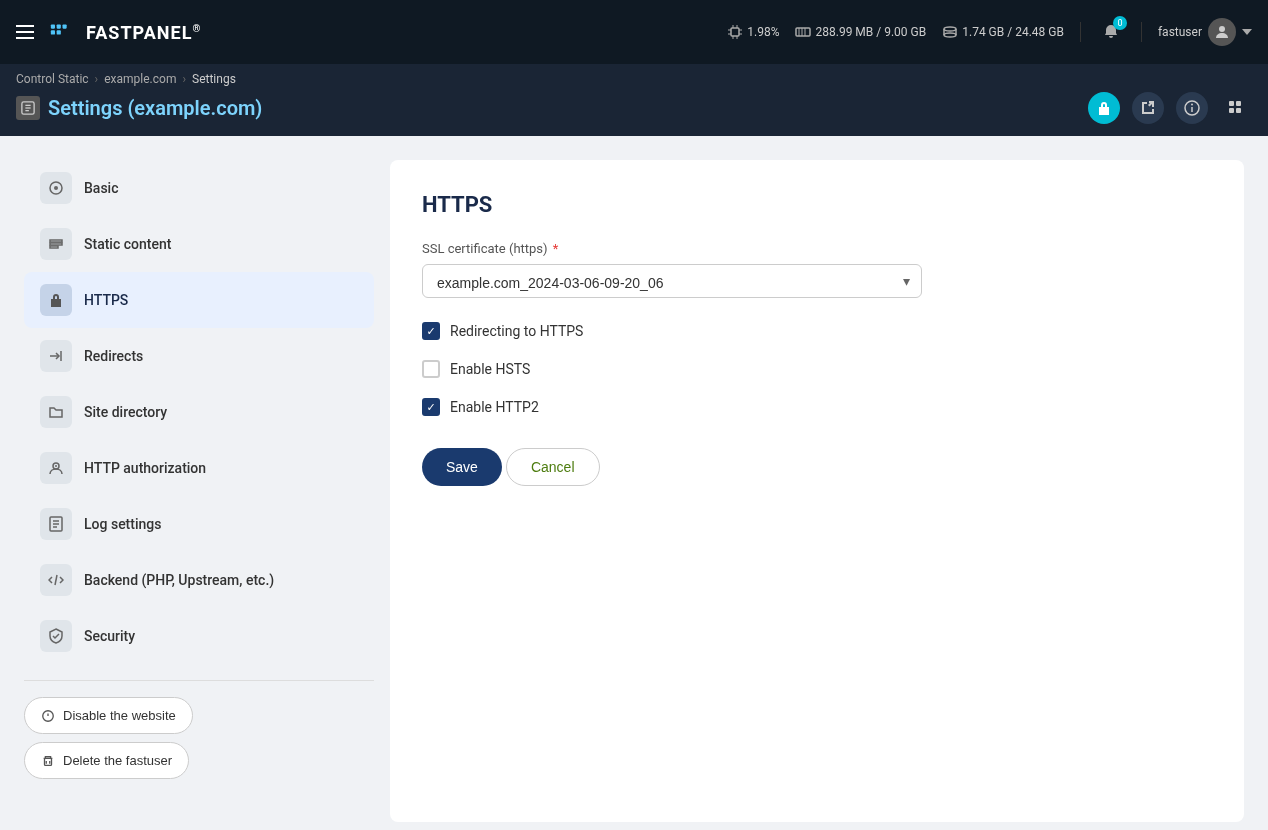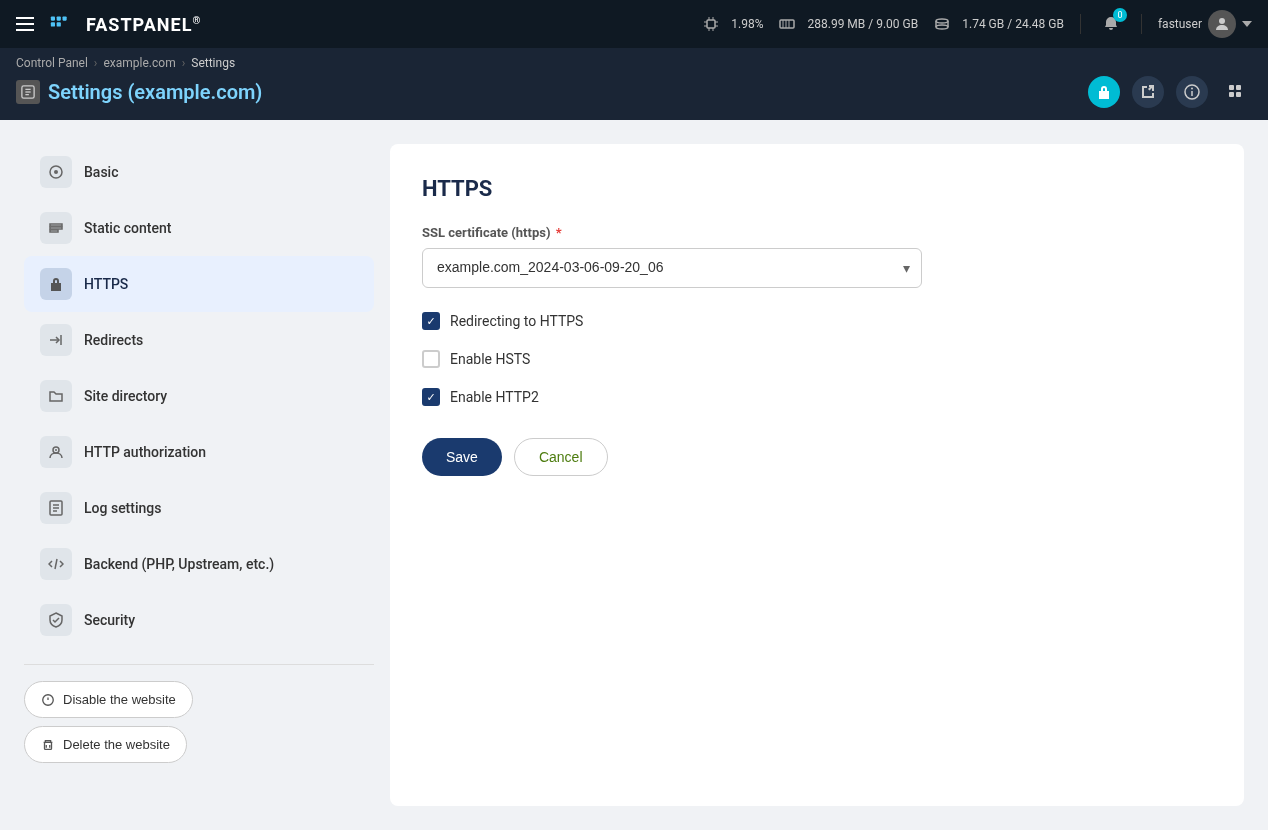--- a/index.html
+++ b/index.html
@@ -2,21 +2,21 @@
 <html><head>
   <meta charset="utf-8">
   <style>
     * { box-sizing: border-box; margin: 0; padding: 0; }
     body { font-family: -apple-system, BlinkMacSystemFont, 'Segoe UI', Roboto, sans-serif; background: #f0f2f5; color: #333; font-size: 14px; }
 
     
     .navbar {
       background: #0f1923;
       color: #fff;
-      height: 48px;
+      height: 64px;
       display: flex;
       align-items: center;
       padding: 0 16px;
       gap: 12px;
     }
     .navbar-logo {
       display: flex;
       align-items: center;
       gap: 8px;
       flex: 1;
@@ -26,21 +26,21 @@
     .logo-text { color: #fff; font-size: 18px; font-weight: 700; letter-spacing: 1px; }
     .logo-reg { font-size: 10px; vertical-align: super; }
 
     .navbar-stats {
       display: flex;
       align-items: center;
       gap: 16px;
       font-size: 12px;
       color: #ccc;
     }
-    .stat-item { display: flex; align-items: center; gap: 12px; }
+    .stat-item { display: flex; align-items: center; gap: 4px; }
 
     .navbar-notification {
       position: relative;
       width: 28px;
       height: 28px;
       display: flex;
       align-items: center;
       justify-content: center;
       cursor: pointer;
     }
@@ -191,33 +191,33 @@
       font-size: 22px;
       font-weight: 700;
       color: #1a2a4a;
       margin-bottom: 24px;
     }
 
     .form-group { margin-bottom: 24px; }
     .form-label {
       display: block;
       font-size: 13px;
-      font-weight: 700;
+      font-weight: 400;
       color: #555;
       margin-bottom: 8px;
     }
     .form-label .required { color: #e53935; margin-left: 2px; }
 
     .select-wrapper {
       position: relative;
       width: 500px;
     }
     .form-select {
       width: 100%;
-      padding: 10px 40px 12px 14px;
+      padding: 10px 40px 6px 14px;
       border: 1px solid #ccc;
       border-radius: 6px;
       font-size: 14px;
       appearance: none;
       background: #fff;
       cursor: pointer;
       color: #333;
     }
     .select-arrow {
       position: absolute;
@@ -250,21 +250,21 @@
       border-color: #1a3a6e;
     }
     .checkbox-custom.checked::after {
       content: '✓';
       color: #fff;
       font-size: 11px;
       line-height: 1;
     }
     .checkbox-label { font-size: 14px; color: #333; }
 
-    .form-actions { display: flex; gap: 12px; margin-top: 32px; }
+    .form-actions { display: flex; gap: 4px; margin-top: 32px; }
     .btn-save {
       background: #1a3a6e;
       color: #fff;
       border: none;
       padding: 10px 24px;
       border-radius: 20px;
       font-size: 14px;
       font-weight: 500;
       cursor: pointer;
     }
@@ -354,21 +354,21 @@
       </div>
       <svg viewBox="0 0 10 6" class="icon-svg" style="fill:#aaa;width:10px;height:6px">
           <path d="M0 0l5 6 5-6z"></path>
         </svg>
     </div>
   </div>
 </nav>
 
 <div class="breadcrumb-bar">
   <div class="breadcrumb">
-    <a href="#">Control Panel</a>
+    <a href="#">Control Static</a>
     <span class="sep">›</span>
     <a href="#">example.com</a>
     <span class="sep">›</span>
     <span class="current">Settings</span>
   </div>
   <div class="page-title-row">
     <div class="page-title">
       <div class="page-title-icon">
         <svg viewBox="0 0 16 16" style="fill:#ccc;width:14px;height:14px">
             <rect x="1" y="1" width="14" height="14" rx="2" fill="none" stroke="#ccc" stroke-width="1.5"></rect>
@@ -518,21 +518,21 @@
     </button>
 
     <button class="sidebar-action-btn">
       <svg viewBox="0 0 16 16" style="width:14px;height:14px;fill:none;stroke:#555;stroke-width:1.5">
           <polyline points="3,5 13,5"></polyline>
           <path d="M5 5V3h6v2"></path>
           <rect x="4" y="5" width="8" height="8" rx="1"></rect>
           <line x1="6" y1="8" x2="6" y2="11"></line>
           <line x1="10" y1="8" x2="10" y2="11"></line>
         </svg>
-      <span>Delete the website</span>
+      <span>Delete the fastuser</span>
     </button>
 
   </aside>
 
   <main class="content">
 
     <h2 class="content-title">HTTPS</h2>
 
     <div class="form-group">
       <label class="form-label">

